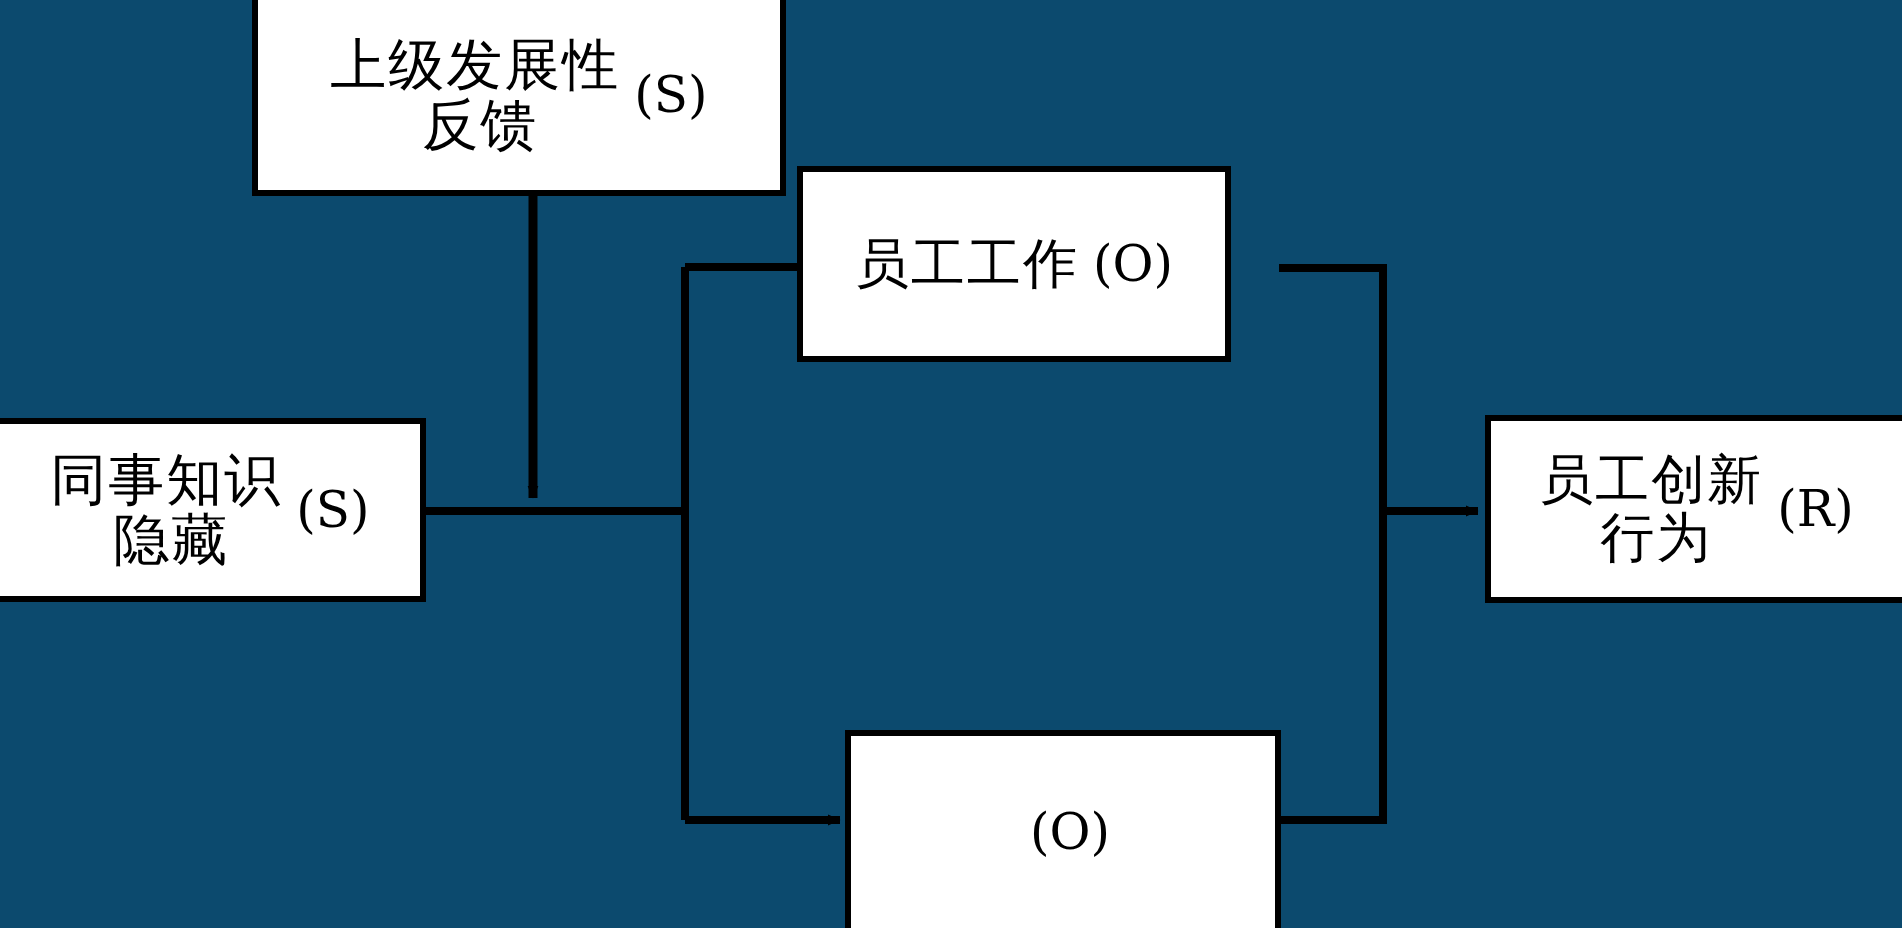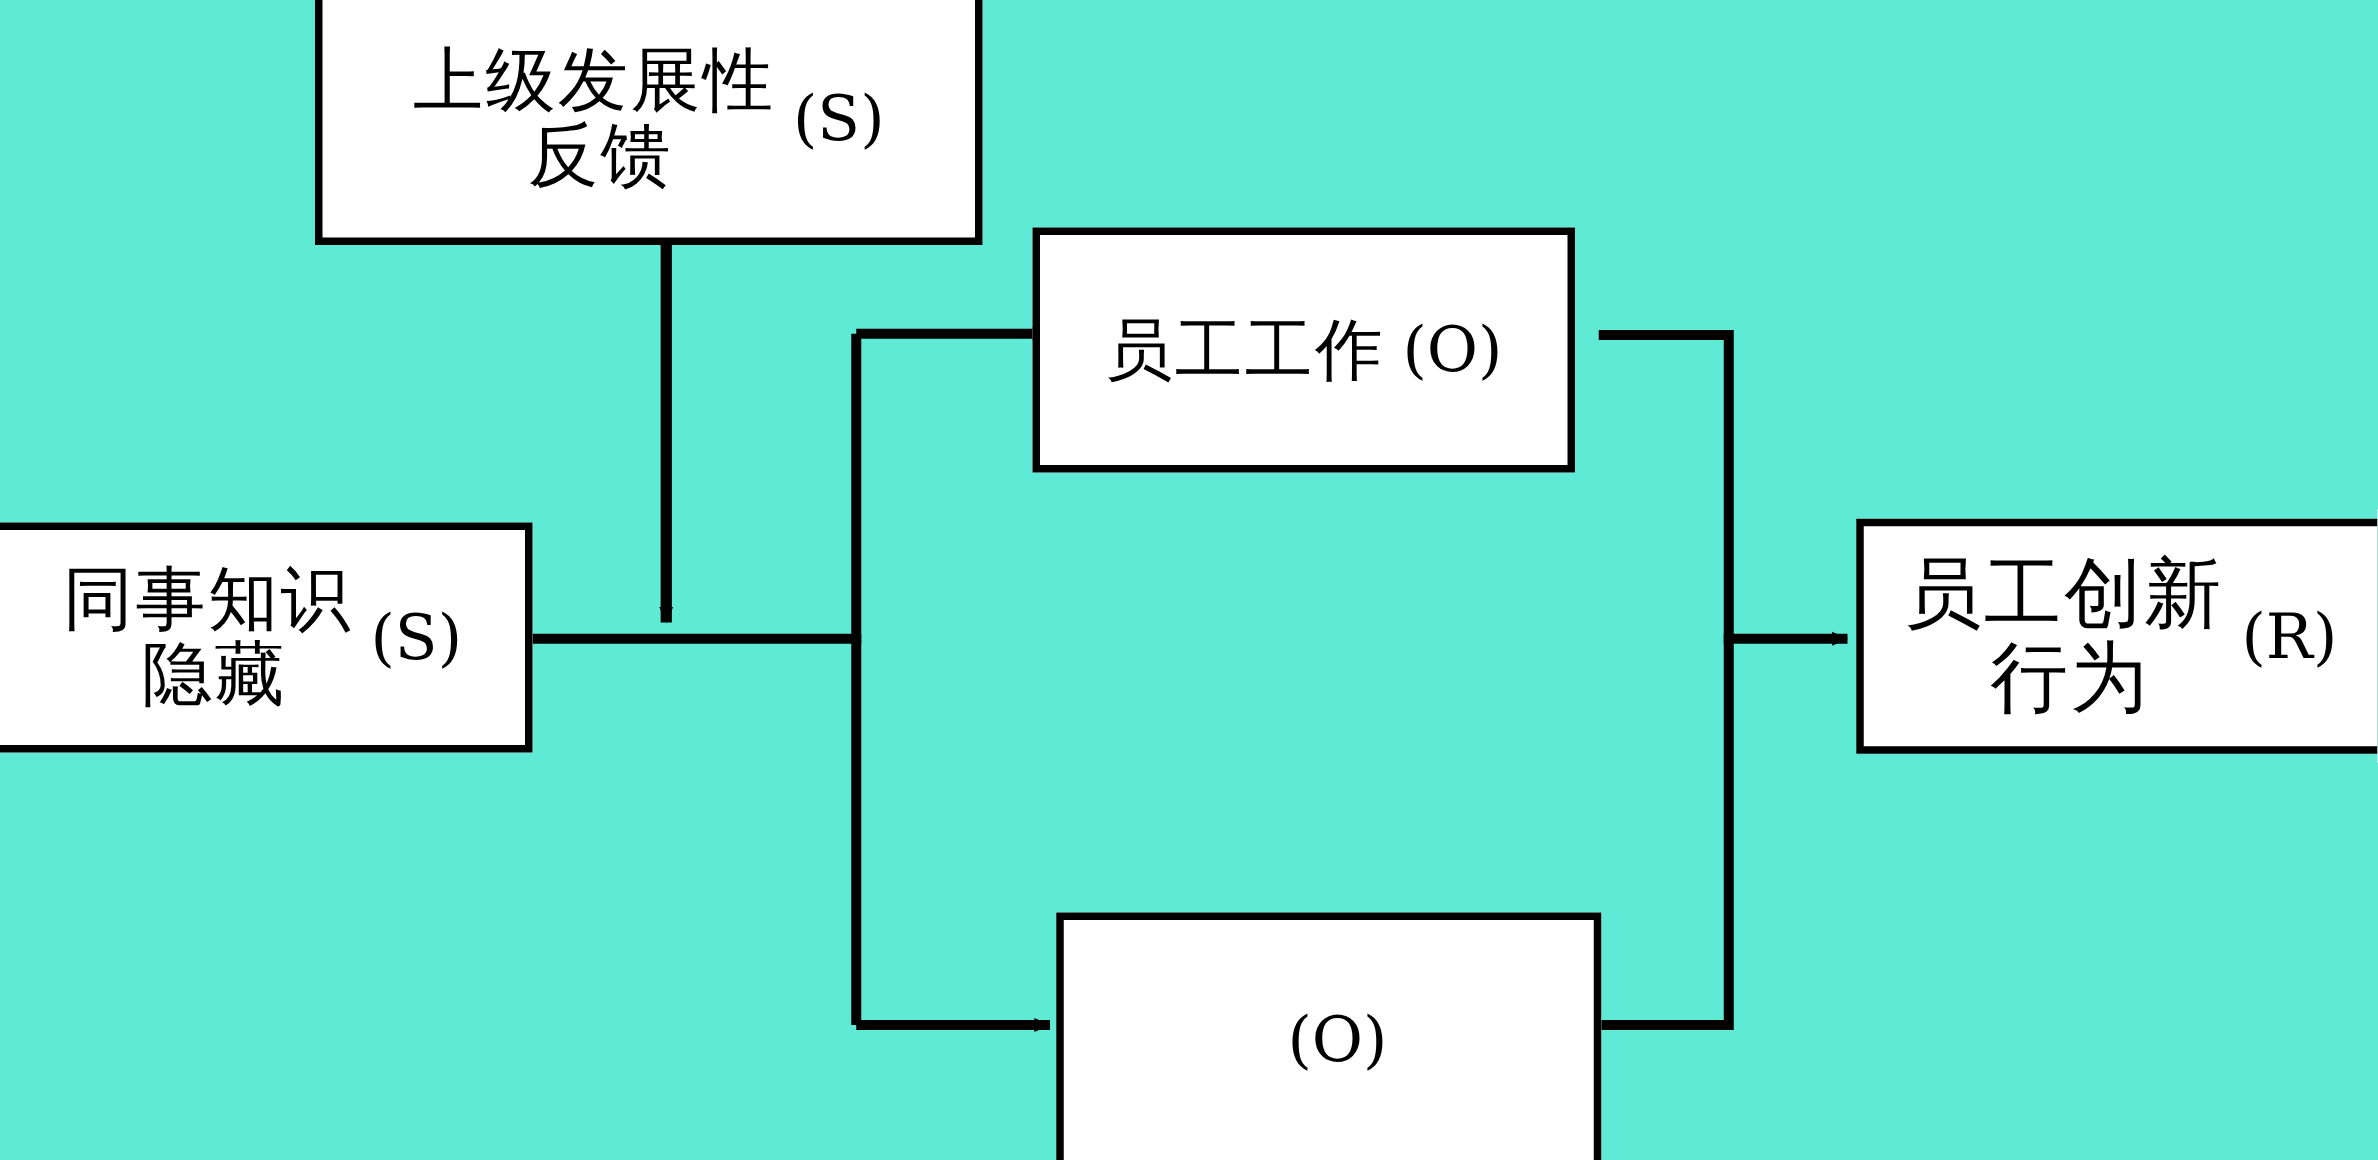--- a/index.html
+++ b/index.html
@@ -8,21 +8,21 @@
     padding: 0;
     background: #ffffff;
   }
   body {
     font-family: "DejaVu Serif", "Liberation Serif", serif;
   }
   #diagram-root {
     position: relative;
     width: 1902px;
     height: 928px;
-    background: #5eead4;
+    background: #0c4a6e;
     overflow: hidden;
   }
   #diagram-svg {
     position: absolute;
     left: 0;
     top: 0;
     width: 1902px;
     height: 928px;
   }
   .node-box {
@@ -61,29 +61,29 @@
     font-family: "DejaVu Serif", "Liberation Serif", serif;
     font-size: 50px;
     color: #000000;
     margin-left: 14px;
     align-self: center;
   }
 
   
   #node-feedback   { left: 252px; top: -6px;  width: 534px; height: 202px; }
   #node-hiding     { left: -6px;  top: 418px; width: 432px; height: 184px; }
-  #node-curiosity  { left: 826px; top: 166px; width: 434px; height: 196px; margin-top: 16px; }
+  #node-curiosity  { left: 797px; top: 166px; width: 434px; height: 196px; }
   #node-deprivation{ left: 845px; top: 730px; width: 436px; height: 204px; }
   #node-innovation { left: 1485px;top: 415px; width: 423px; height: 188px; }
 
   #node-feedback .node-cn    { font-size: 56px; }
   #node-hiding .node-cn      { font-size: 56px; }
   #node-curiosity .node-cn   { font-size: 54px; }
   #node-deprivation .node-cn { font-size: 54px; }
-  #node-innovation .node-cn  { font-size: 62px; }
+  #node-innovation .node-cn  { font-size: 54px; }
 </style>
 </head>
 <body>
 
 <div id="diagram-root">
 
   <svg id="diagram-svg" viewBox="0 0 1902 928" xmlns="http://www.w3.org/2000/svg">
     <defs>
       <marker id="arrow-right" markerWidth="14" markerHeight="14" refX="12.5" refY="6" orient="auto" markerUnits="userSpaceOnUse">
         <path d="M0,0.4 L13,6 L0,11.6 z" fill="#000000"></path>

